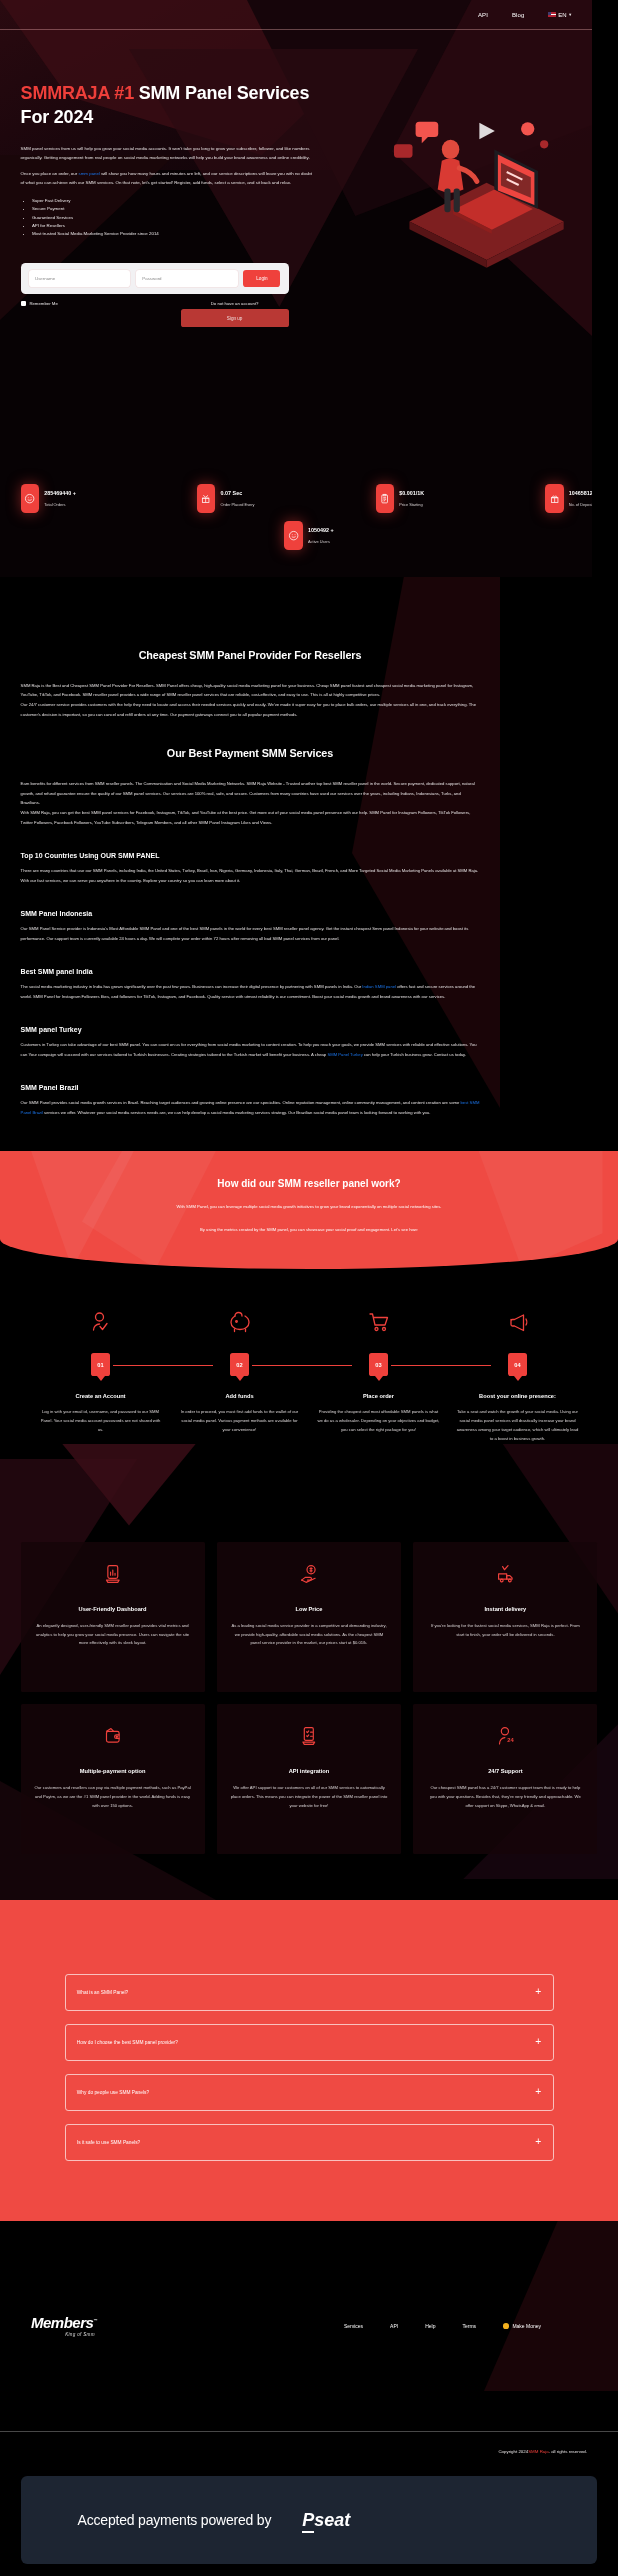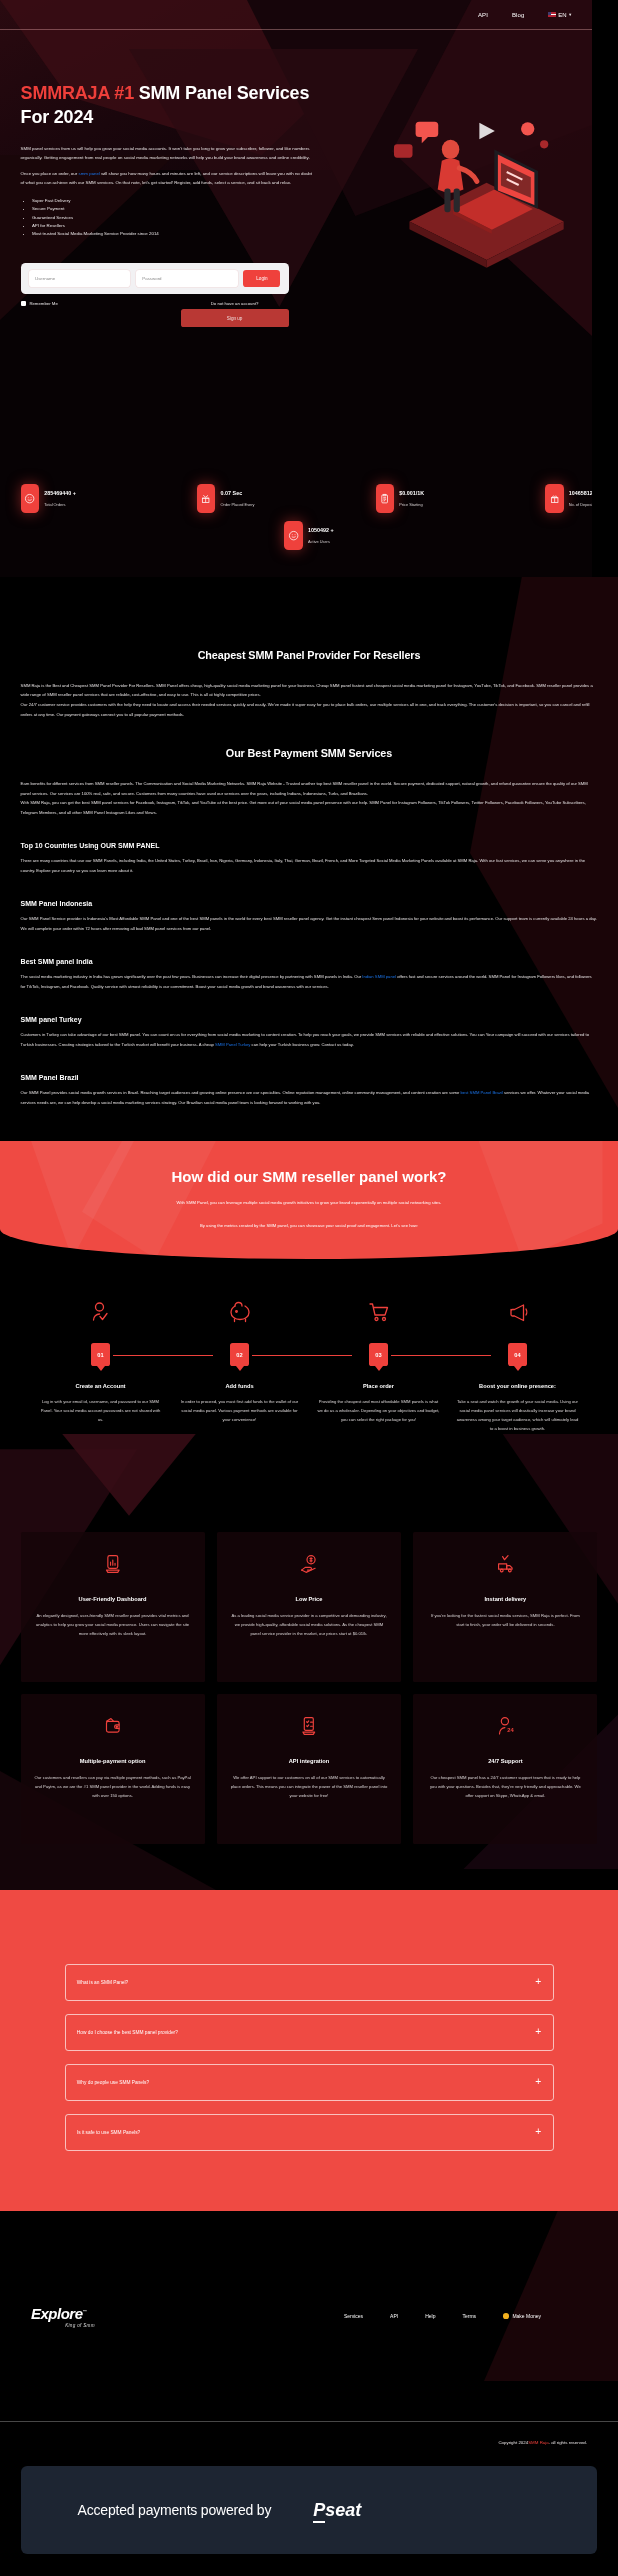--- a/index.html
+++ b/index.html
@@ -139,21 +139,21 @@
     display:flex; align-items:center; justify-content:center;
     box-shadow:0 0 13.4px rgba(239,65,60,.5);
   }
   .stat-ico svg { width:11.3px; height:11.3px; }
   .stat-txt .v { font-size:5.4px; font-weight:700; color:#fff; }
   .stat-txt .l { font-size:3.9px; color:#d9d4d5; margin-top:5.7px; }
   .stats-center { display:flex; justify-content:center; margin-top:8.2px; }
 
   
   .article {
-    position:relative; width:618px; background:#000; padding:72px 20.6px 0 20.6px;
+    position:relative; width:500px; background:#000; padding:72px 20.6px 0 20.6px;
     overflow:hidden;
   }
   .article-poly {
     position:absolute; right:0; top:0; width:185px; height:531px;
     background:#1d0609;
     clip-path: polygon(48% 0, 100% 0, 100% 100%, 100% 100%, 20% 52%);
     opacity:.9;
   }
   .article-inner { position:relative; z-index:3; }
   h2.sec {
@@ -174,21 +174,21 @@
   .steps-red {
     position:relative; width:618px; height:118px;
     background:#ef4a43;
     border-radius: 0 0 50% 50% / 0 0 30px 30px;
     overflow:hidden;
   }
   .steps-red .tri1{position:absolute;left:31px;top:0;width:103px;height:118px;background:rgba(255,255,255,.06);clip-path:polygon(0 0,100% 0,40% 100%);}
   .steps-red .tri2{position:absolute;left:82px;top:0;width:134px;height:118px;background:rgba(255,255,255,.05);clip-path:polygon(30% 0,100% 0,55% 100%,0 60%);}
   .steps-red .tri3{position:absolute;right:15.5px;top:0;width:124px;height:118px;background:rgba(255,255,255,.05);clip-path:polygon(0 0,100% 0,100% 70%,35% 100%);}
   .steps-red-inner { position:relative; z-index:3; padding-top:27px; text-align:center; }
-  .steps-red h2 { font-size:15px; font-weight:700; color:#fff; }
+  .steps-red h2 { font-size:10px; font-weight:700; color:#fff; }
   .steps-red p { margin-top:14.4px; font-size:4.2px; line-height:2.1; color:#fff; }
 
   .steps-grid {
     display:grid; grid-template-columns:repeat(4,1fr); gap:0;
     padding:37px 31px 0 31px; background:#000;
   }
   .step { text-align:center; position:relative; padding:0 7.2px; }
   .step-ico { height:32px; display:flex; align-items:center; justify-content:center; }
   .step-ico svg { width:24px; height:24px; }
   .badge-row { position:relative; height:29px; margin-top:15.5px; display:flex; align-items:flex-start; justify-content:center; }
@@ -264,21 +264,21 @@
   .footer-nav a { color:#fff; text-decoration:none; font-size:5px; }
   .coin { display:inline-block; width:5.7px; height:5.7px; border-radius:50%; background:#f2b01e; margin-right:3.6px; vertical-align:-0.5px; }
   .copyright {
     position:relative; z-index:3; height:40px; display:flex; align-items:center;
     justify-content:flex-end; padding-right:31px; font-size:4.4px; color:#e7e3e4;
   }
   .copyright .red { color:#ef3f3a; }
 
   .payop {
     margin:4.1px 20.6px 0 20.6px; height:88px; background:#1d2532; border-radius:6.2px;
-    display:flex; align-items:center; padding-left:57px; gap:42px;
+    display:flex; align-items:center; padding-left:57px; gap:31px;
   }
   .payop .txt { font-size:14px; color:#fff; letter-spacing:-0.2px; }
   .payop .brand { font-size:18px; font-weight:700; font-style:italic; color:#fff; position:relative; }
   .payop .brand u { text-decoration:none; border-bottom:2.1px solid #fff; padding-bottom:1.5px; }
 </style>
 </head>
 <body>
 
 <section class="hero">
   <div class="hero-bg-a"></div>
@@ -666,21 +666,21 @@
       <span class="plus">+</span>
     </div>
   </div>
 </section>
 
 <footer class="footer">
   <div class="footer-poly"></div>
   <div class="footer-main">
     <div class="logo">
       <div class="word">
-        <span>Explore</span><span class="tm">™</span>
+        <span>Members</span><span class="tm">™</span>
       </div>
       <div class="tag">King of Smm</div>
     </div>
     <nav class="footer-nav">
       <a href="#">Services</a>
       <a href="#">API</a>
       <a href="#">Help</a>
       <a href="#">Terms</a>
       <a href="#"><span class="coin"></span><span>Make Money</span></a>
     </nav>

